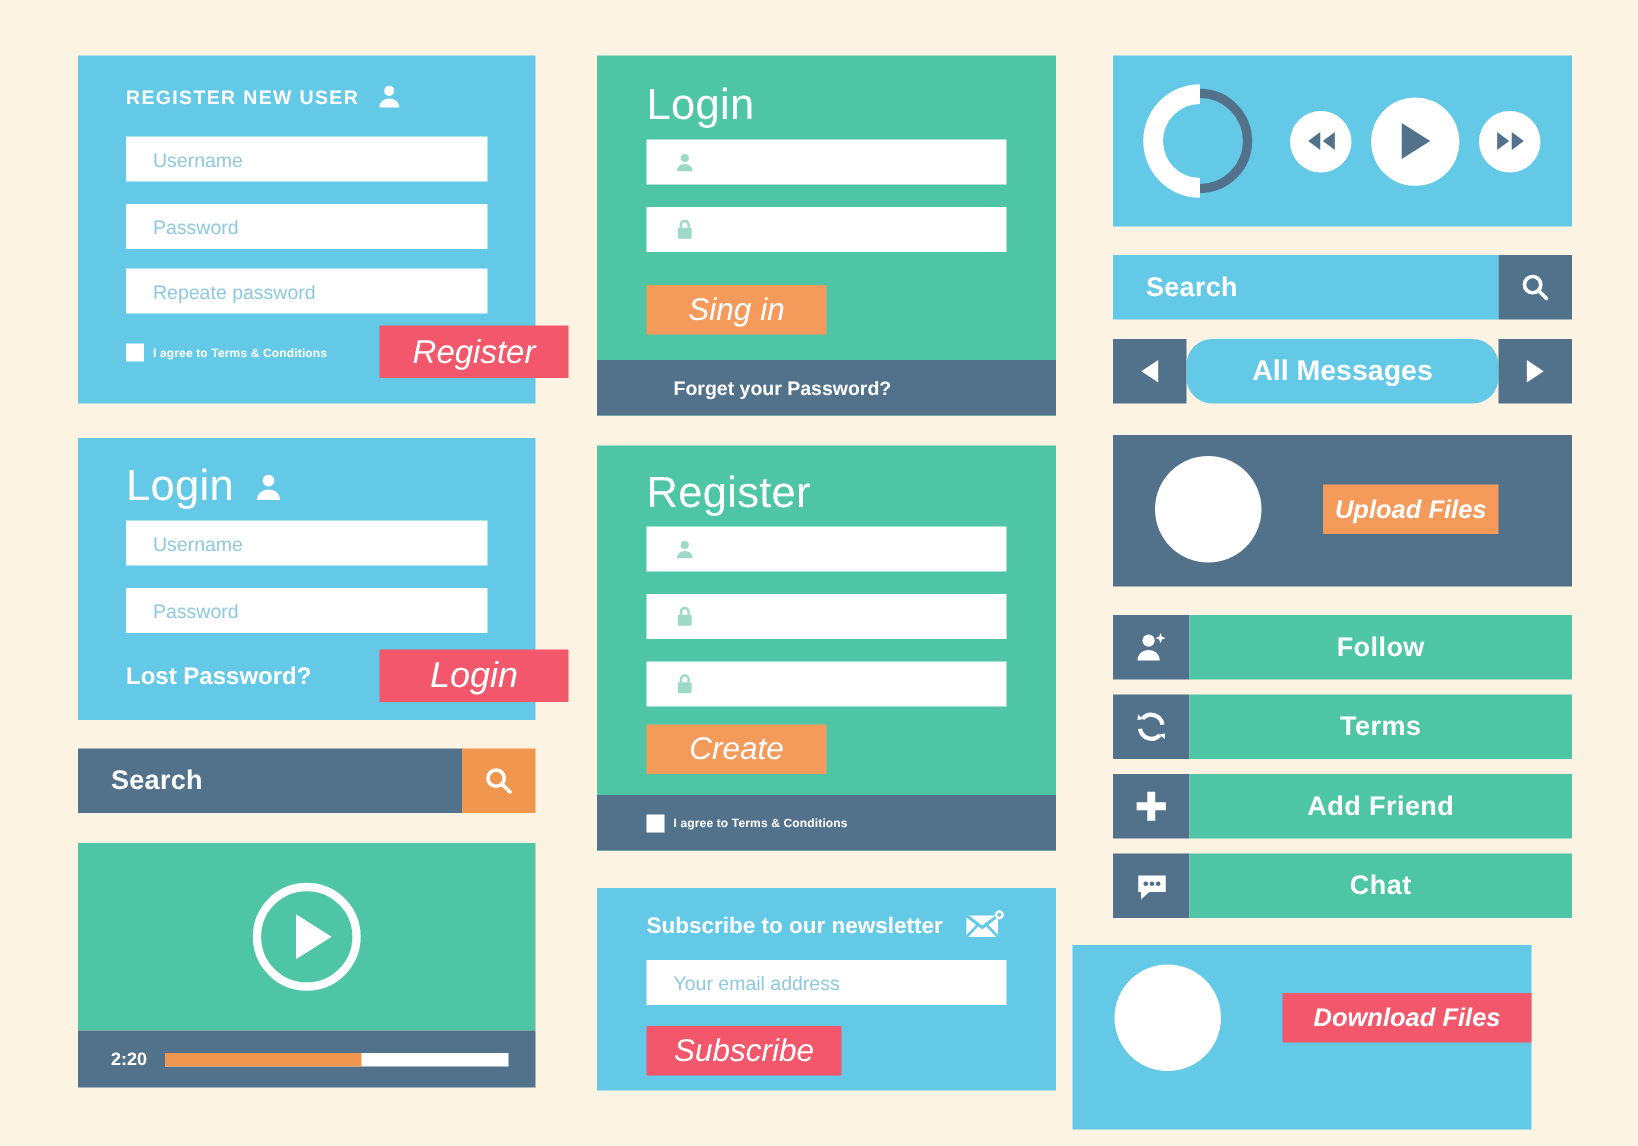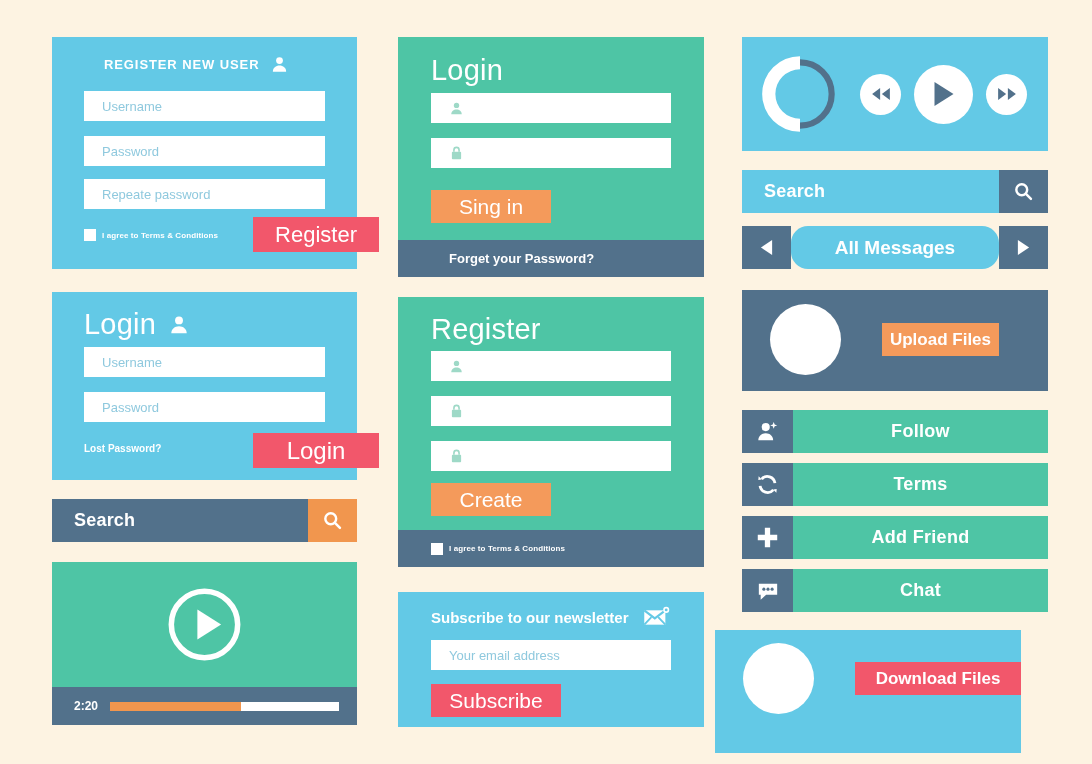--- a/index.html
+++ b/index.html
@@ -23,24 +23,24 @@
   .field {
     background: #ffffff;
     height: 30px;
     display: flex; align-items: center;
     padding: 0 18px;
     color: #8fc3d8;
     font-size: 13px;
   }
   .field-blue-ph { color: #8fc9de; }
 
-  .btn { border: none; cursor: pointer; color: #fff; font-family: "Liberation Sans", sans-serif; }
+  .btn { border: none; cursor: pointer; color: #fff; font-family: "Liberation Sans", sans-serif; font-style: italic; }
 
   .title-lg { color: #fff; font-size: 29px; font-weight: 400; letter-spacing: .2px; }
-  .title-sm { color: #fff; font-size: 13px; font-weight: 700; letter-spacing: .9px; margin-left: 20px; }
+  .title-sm { color: #fff; font-size: 13px; font-weight: 700; letter-spacing: .9px; }
 
   .tiny { font-size: 8px; font-weight: 700; color: #fff; letter-spacing: .1px; }
   .chk { width: 12px; height: 12px; background: #fff; display: inline-block; flex: 0 0 auto; }
 
   .row { display: flex; align-items: center; }
 
   
   #card-register-new-user { left: 52px; top: 37px; width: 305px; height: 232px; }
   #card-login-left        { left: 52px; top: 292px; width: 305px; height: 188px; }
   #search-left            { left: 52px; top: 499px; width: 305px; height: 43px; }
@@ -129,21 +129,21 @@
       </span>
     </div>
 
     <div class="field field-blue-ph" style="position:absolute;left:32px;top:55px;width:241px;">
       <span>Username</span>
     </div>
     <div class="field field-blue-ph" style="position:absolute;left:32px;top:100px;width:241px;">
       <span>Password</span>
     </div>
 
-    <div style="position:absolute;left:32px;top:151px;color:#fff;font-size:10px;font-weight:700;">Lost Password?</div>
+    <div style="position:absolute;left:32px;top:151px;color:#fff;font-size:16px;font-weight:700;">Lost Password?</div>
 
     <button class="btn red" style="position:absolute;left:201px;top:141px;width:126px;height:35px;font-size:24px;font-weight:400;">Login</button>
   </div>
 
   <div class="card" id="search-left">
     <div class="search-bar">
       <div class="search-text slate">Search</div>
       <div class="search-btn orange">
         <span style="display:flex;">
           <svg width="21" height="21" viewBox="0 0 24 24" fill="none" stroke="#fff" stroke-width="2.8">

